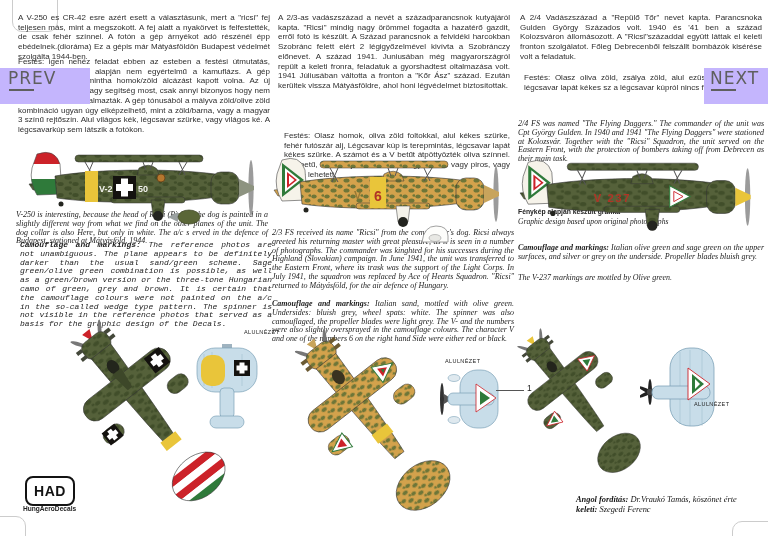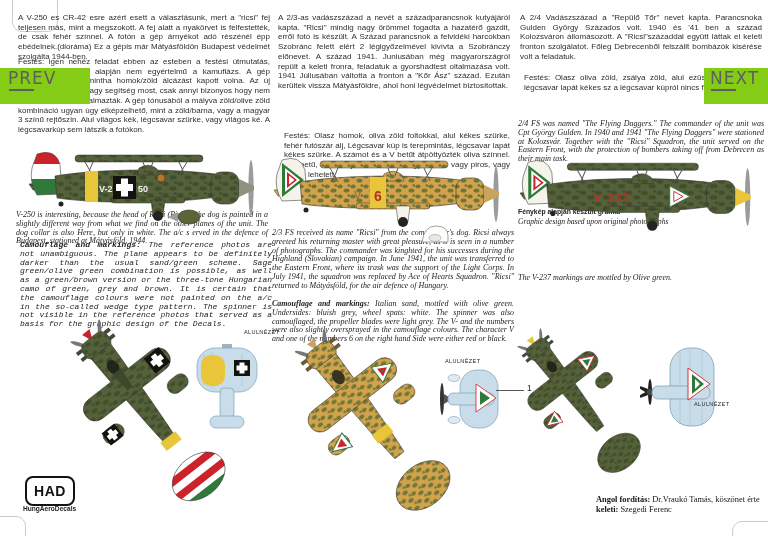--- a/index.html
+++ b/index.html
@@ -39,36 +39,36 @@
   .tv2{left:326px;top:316px;}
   .tv3{left:542px;top:318px;}
   .uv{position:absolute;}
   .uv1{left:196px;top:344px;}
   .uv2{left:436px;top:368px;}
   .uv3{left:640px;top:346px;}
   .tiny-label{position:absolute;font-size:5.5px;letter-spacing:.4px;color:#1f1f1f;font-family:"Liberation Sans",sans-serif;}
   .lab1{left:244px;top:329px;}
   .lab2{left:445px;top:358px;}
   .lab3{left:694px;top:401px;}
-  .nav-box{position:absolute;background:#84cc16;display:flex;flex-direction:column;}
+  .nav-box{position:absolute;background:#c4b5fd;display:flex;flex-direction:column;}
   .nav-prev{left:0;top:68px;width:82px;height:36px;padding-left:8px;}
   .nav-next{left:704px;top:68px;width:64px;height:36px;padding-left:6px;}
   .nav-text{font-family:"DejaVu Sans",sans-serif;font-size:17px;color:var(--nav-grey);letter-spacing:1px;line-height:20px;}
   .nav-underline{width:25px;height:2px;background:var(--nav-grey);margin-top:1px;margin-left:1px;}
   .corner{position:absolute;border:1.6px solid #cccccc;border-radius:10px;background:transparent;}
   .corner-tl{left:12px;top:-26px;width:44px;height:56px;}
   .corner-bl{left:-28px;top:516px;width:52px;height:50px;}
   .corner-br{left:732px;top:521px;width:60px;height:44px;}
   .had-box{position:absolute;left:25px;top:476px;width:46px;height:26px;border:2px solid #131313;
            border-radius:8px;display:flex;align-items:center;justify-content:center;background:#fff;}
   .had-text{font-weight:bold;font-size:14px;letter-spacing:.5px;color:#131313;text-align:right;}
   .had-name{position:absolute;left:23px;top:505px;font-size:6.6px;color:#222;font-weight:bold;}
   .note-hu{position:absolute;left:518px;top:208px;font-size:6.8px;font-weight:bold;color:#222;}
   .note-en{position:absolute;left:518px;top:217px;font-family:"Liberation Serif",serif;font-style:italic;font-size:7.6px;color:#1c1c1c;}
-  .credits{position:absolute;left:576px;top:495px;font-family:"Liberation Serif",serif;font-size:8.4px;line-height:10px;color:#151515;margin-left:20px;}
+  .credits{position:absolute;left:576px;top:495px;font-family:"Liberation Serif",serif;font-style:italic;font-size:8.4px;line-height:10px;color:#151515;}
   .callout-line{position:absolute;left:496px;top:390px;width:28px;height:1px;background:#555;}
   .callout-num{position:absolute;left:527px;top:383px;font-size:8.5px;color:#222;}
   svg text{font-family:"Liberation Sans",sans-serif;}
   .code-white{font-weight:bold;font-size:9px;fill:#f3f3ee;}
   .code-six{font-weight:bold;font-size:14px;fill:var(--marking-red);}
   .ghost-v{font-weight:bold;font-size:11px;fill:#8a6f2f;opacity:.8;}
   .code-v237{font-weight:bold;font-size:11px;fill:var(--marking-red);letter-spacing:1.5px;}
   .blob{position:absolute;}
 </style>
 </head>
@@ -105,20 +105,21 @@
   <p class="hu abs c2-intro">A 2/3-as vadászszázad a nevét a századparancsnok kutyájáról kapta. "Ricsi" mindig nagy örömmel fogadta a hazatérő gazdit, erről fotó is készült. A Század parancsnok a felvidéki harcokban Szobránc felett elért 2 légigyőzelmével kivívta a Szobránczy előnevet. A század 1941. Juniusában még magyarországról repült a keleti fronra, feladatuk a gyorshadtest oltalmazása volt. 1941 Júliusában váltotta a fronton a "Kőr Ász" század. Ezután kerültek vissza Mátyásföldre, ahol honi légvédelmet biztosítottak.</p>
   <p class="hu abs c2-festes">Festés: Olasz homok, oliva zöld foltokkal, alul kékes szürke, fehér futószár alj, Légcsavar kúp is terepmintás, légcsavar lapát kékes szürke. A számot és a V betűt átpöttyözték oliva színnel. A V betű, illetve a jobb oldalon az egyik 6 -os vagy piros, vagy fekete lehetett.</p>
   <p class="en abs c2-english">2/3 FS received its name "Ricsi" from the commander's dog. Ricsi always greeted his returning master with great pleasure, as it is seen in a number of photographs. The commander was kinghted for his successes during the Highland (Slovakian) campaign. In June 1941, the unit was transferred to the Eastern Front, where its trask was the support of the Light Corps. In July 1941, the squadron was replaced by Ace of Hearts Squadron. "Ricsi" returned to Mátyásföld, for the air defence of Hungary.</p>
   <p class="en abs c2-camo"><span class="lbl">Camouflage and markings:</span> <span>Italian sand, mottled with olive green. Undersides: bluish grey, wheel spats: white. The spinner was also camouflaged, the propeller blades were light grey. The V- and the numbers were also slightly oversprayed in the camouflage colours. The character V and one of the numbers 6 on the right hand Side were either red or black.</span></p>
 
   <p class="hu abs c3-intro">A 2/4 Vadászszázad a "Repülő Tőr" nevet kapta. Parancsnoka Gulden György Százados volt. 1940 és '41 ben a század Kolozsváron állomásozott. A "Ricsi"századdal együtt láttak el keleti fronton szolgálatot. Főleg Debrecenből felszállt bombázók kisérése volt a feladatuk.</p>
   <p class="hu abs c3-festes">Festés: Olasz oliva zöld, zsálya zöld, alul ezüst, vagy szürke, légcsavar lapát kékes sz a légcsavar kúpról nincs fotó.</p>
   <p class="en abs c3-english">2/4 FS was named "The Flying Daggers." The commander of the unit was Cpt György Gulden. In 1940 and 1941 "The Flying Daggers" were stationed at Kolozsvár. Together with the "Ricsi" Squadron, the unit served on the Eastern Front, with the protection of bombers taking off from Debrecen as their main task.</p>
   <div class="note-hu">Fénykép alapján készült grafika</div>
   <div class="note-en">Graphic design based upon original photographs</div>
+  <p class="en abs c3-camo"><span class="lbl">Camouflage and markings:</span> <span>Italian olive green and sage green on the upper surfaces, and silver or grey on the underside. Propeller blades bluish grey.</span></p>
   <p class="en abs c3-camo2">The V-237 markings are mottled by Olive green.</p>
 
   <svg class="blob" style="left:168px;top:209px" width="36" height="16">
     <polygon points="0,8 10,3 10,13" fill="#9aa0a0"></polygon>
     <ellipse cx="21" cy="8" rx="11" ry="7" fill="#5a6637" stroke="#3c4424" stroke-width="0.7"></ellipse>
   </svg>
   <svg class="blob" style="left:420px;top:224px" width="30" height="20">
     <path d="M2 18 Q4 2 16 2 Q28 2 28 12 L28 18 Z" fill="#fdfdfb" stroke="#8a8a8a" stroke-width="0.8"></path>
     <ellipse cx="15" cy="14" rx="6" ry="3.5" fill="#e8e8e4" stroke="#999" stroke-width="0.6"></ellipse>
   </svg>

